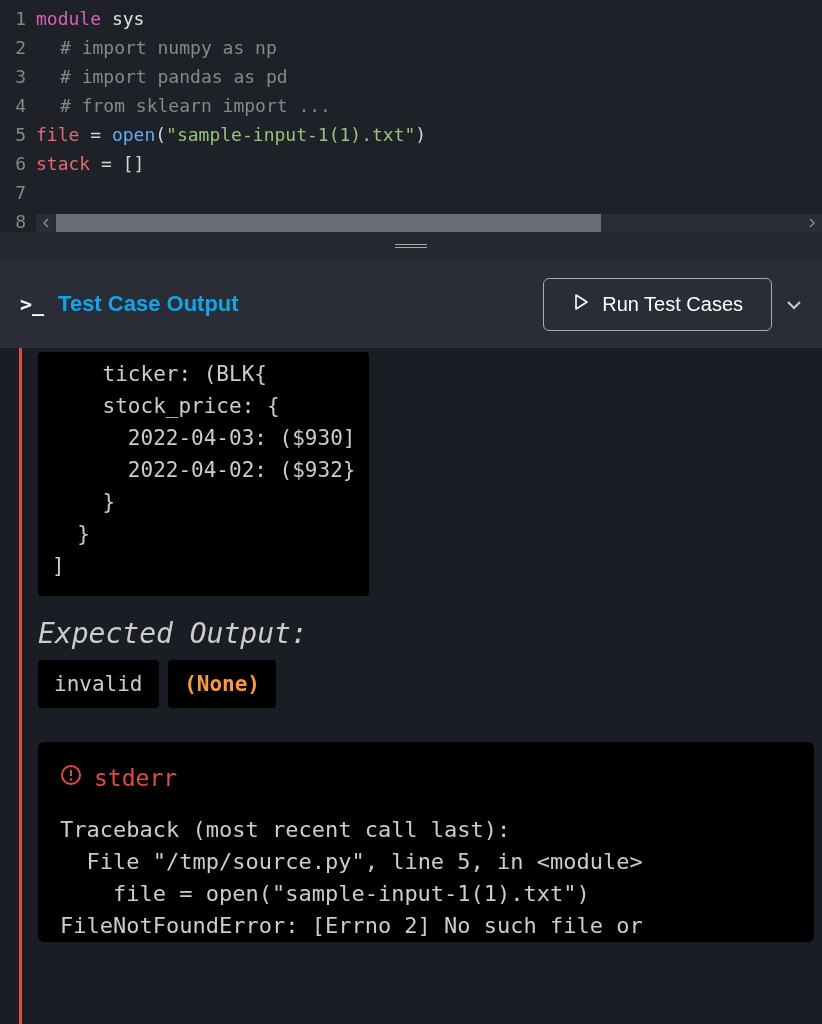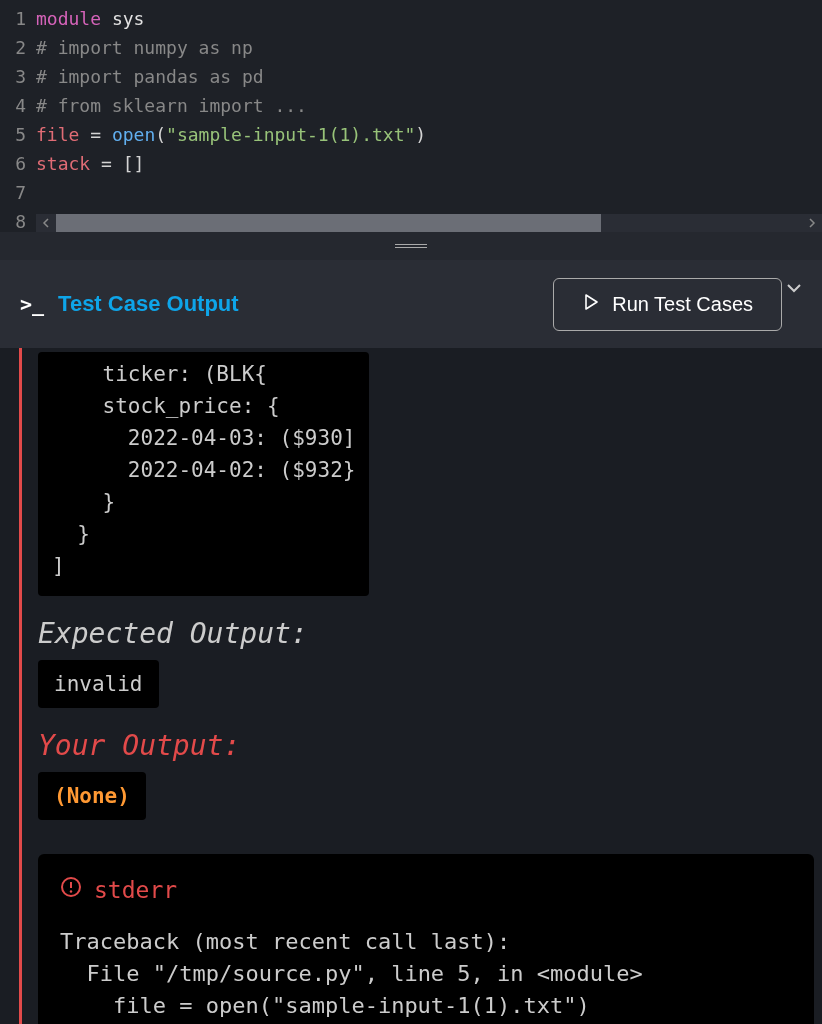--- a/index.html
+++ b/index.html
@@ -41,21 +41,21 @@
     line-height: 29px;
     overflow: hidden;
     position: relative;
   }
   .code-line {
     white-space: pre;
     font-size: 18px;
   }
   .kw-import { color: #d563b9; }
   .kw-sys { color: #e2e2e2; }
-  .comment { color: #888; }
+  .comment { color: #888; margin-left: 24px; }
   .var { color: #e06c75; }
   .op { color: #d4d4d4; }
   .func { color: #61afef; }
   .string { color: #98c379; }
   .bracket { color: #d4d4d4; }
 
   .hscroll {
     position: absolute;
     bottom: 0;
     left: 36px;
@@ -125,22 +125,22 @@
     font-weight: bold;
   }
   .output-title {
     color: #0ea5e9;
     font-family: -apple-system, Helvetica, Arial, sans-serif;
     font-size: 22px;
     font-weight: 700;
   }
   .run-button-group {
     display: flex;
-    align-items: flex-start;
-    gap: 4px;
+    align-items: center;
+    gap: 14px;
   }
   .run-button {
     border: 1.5px solid #aaa;
     border-radius: 6px;
     padding: 14px 28px;
     display: flex;
     align-items: center;
     gap: 12px;
     color: #fff;
     font-family: -apple-system, Helvetica, Arial, sans-serif;
@@ -308,21 +308,20 @@
     stock_price: {
       2022-04-03: ($930]
       2022-04-02: ($932}
     }
   }
 ]</div>
 
     <div class="label-text">Expected Output:</div>
     <div class="code-block narrow">invalid</div>
 
-    <div class="label-text red">Your Output:</div>
     <div class="code-block narrow"><span class="none-text">(None)</span></div>
 
     <div class="stderr-block">
       <div class="stderr-header">
         <span class="warn-icon">
           <svg viewBox="0 0 22 22">
               <circle cx="11" cy="11" r="9" stroke="#e24a4a" stroke-width="2" fill="none"></circle>
               <line x1="11" y1="6" x2="11" y2="12" stroke="#e24a4a" stroke-width="2"></line>
               <circle cx="11" cy="15.5" r="1.2" fill="#e24a4a"></circle>
             </svg>

